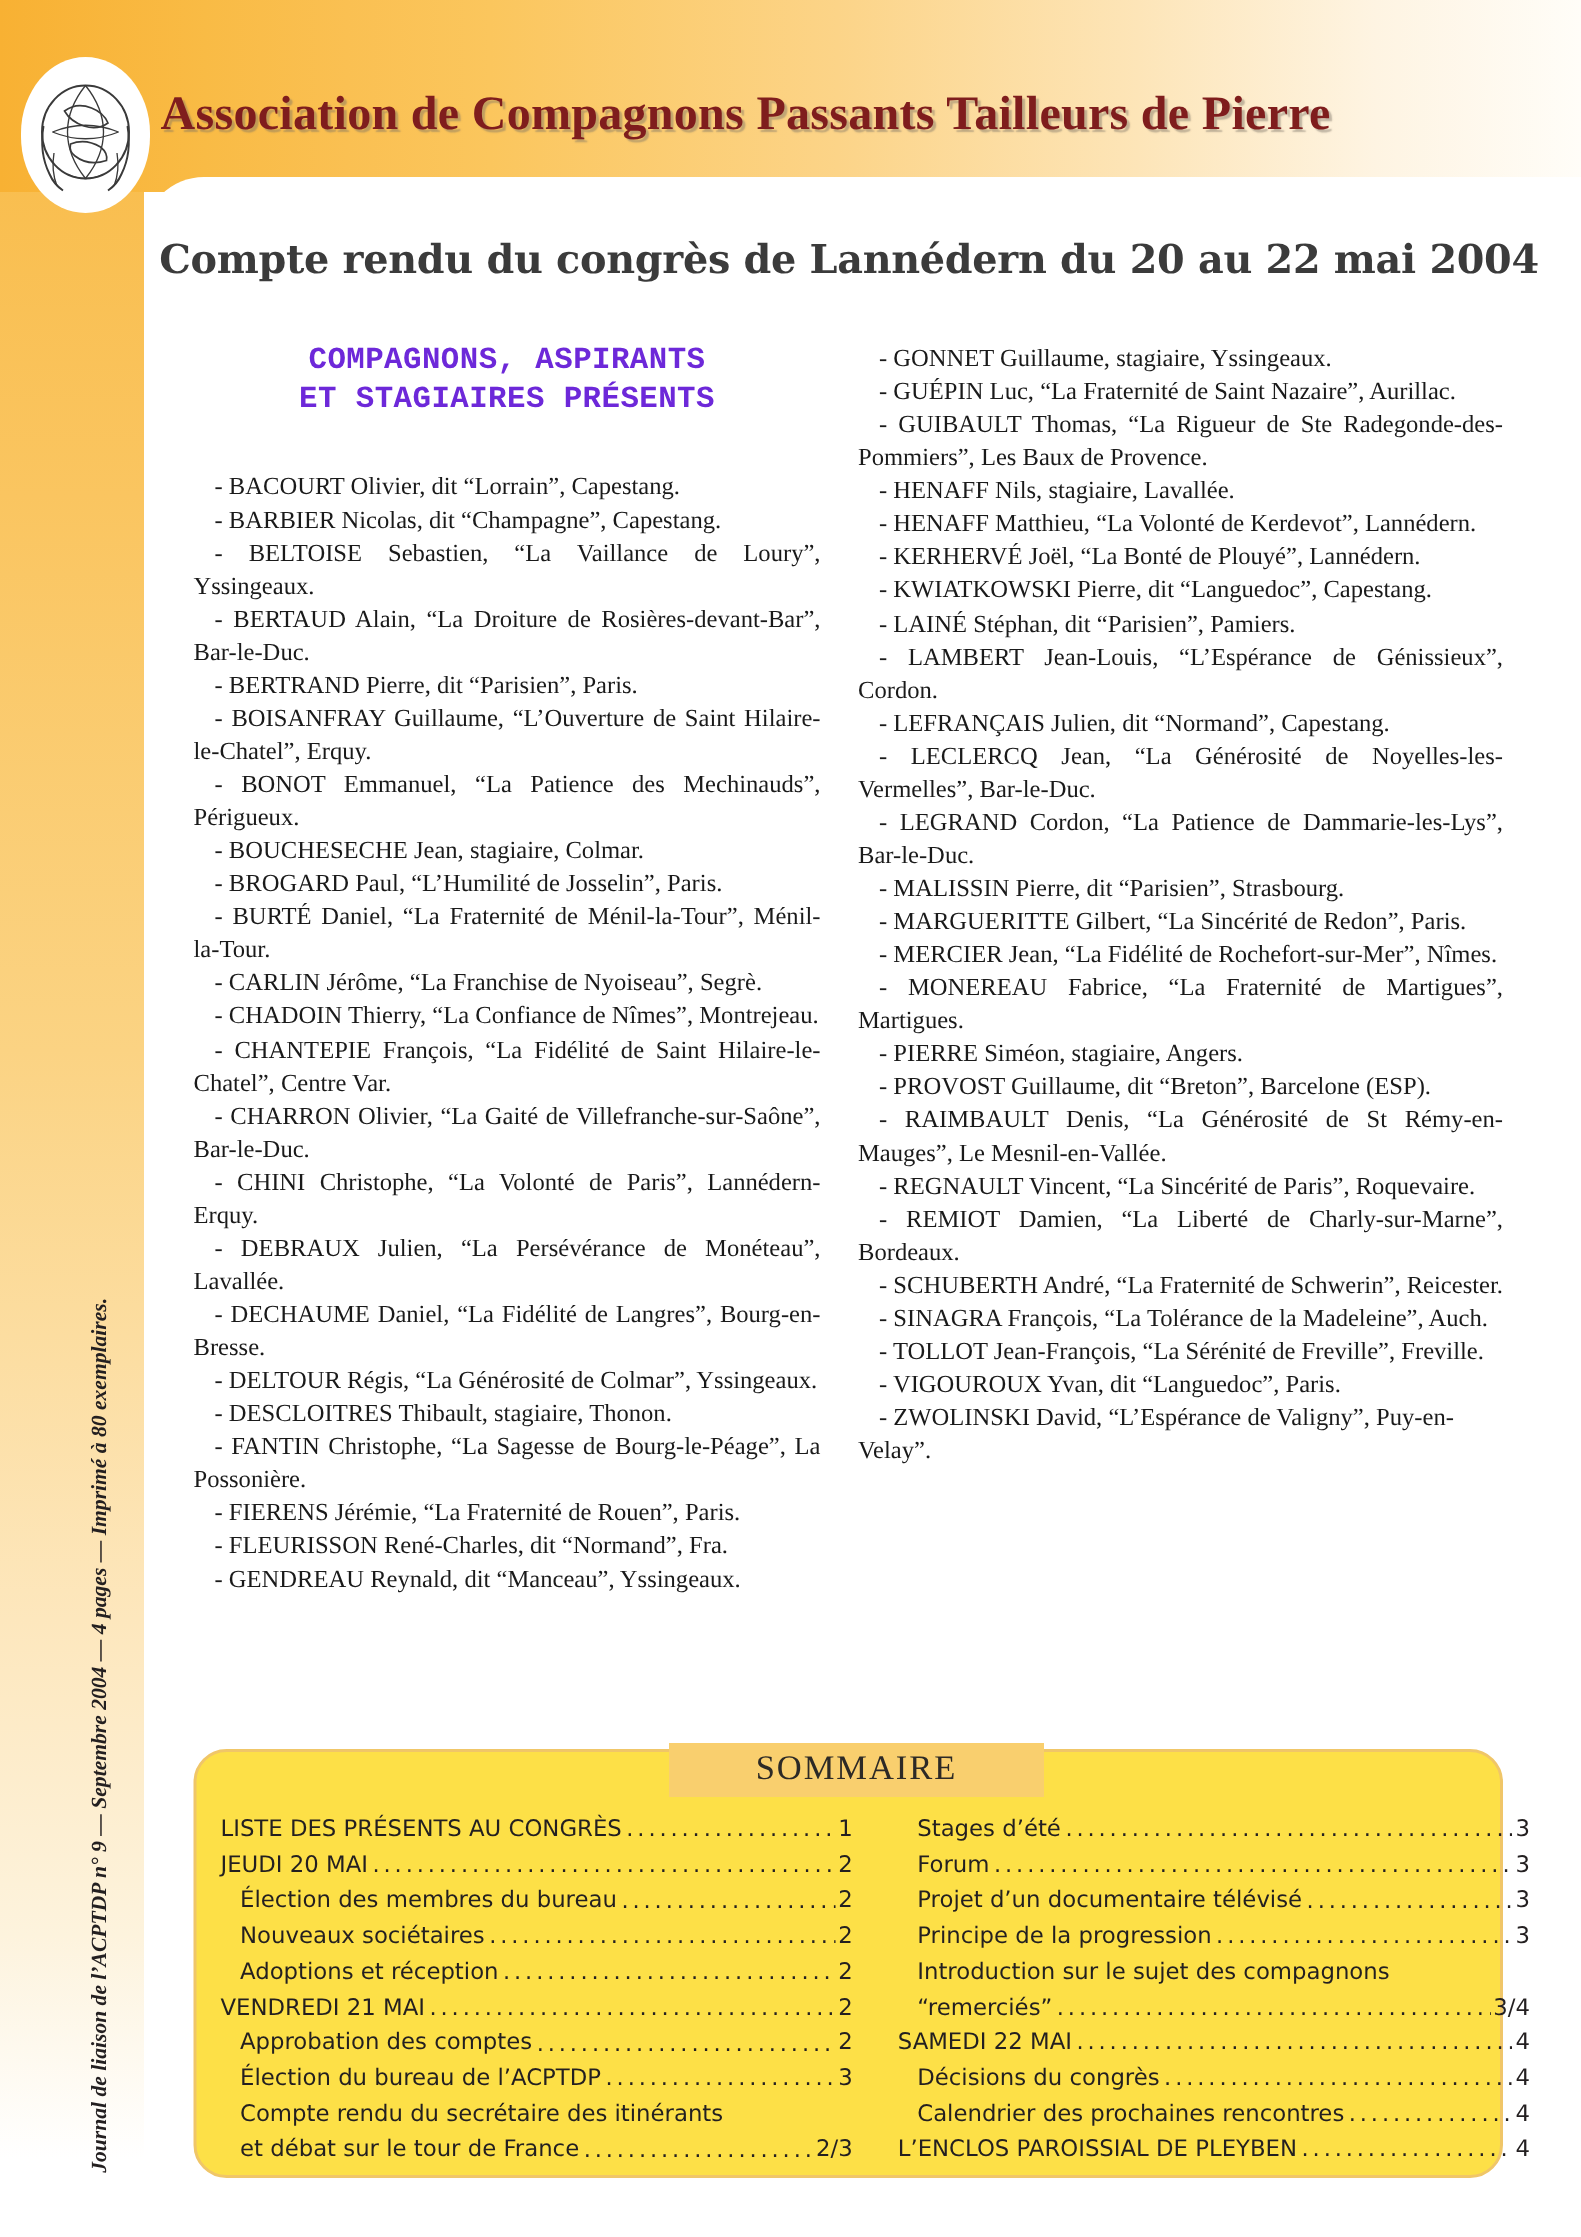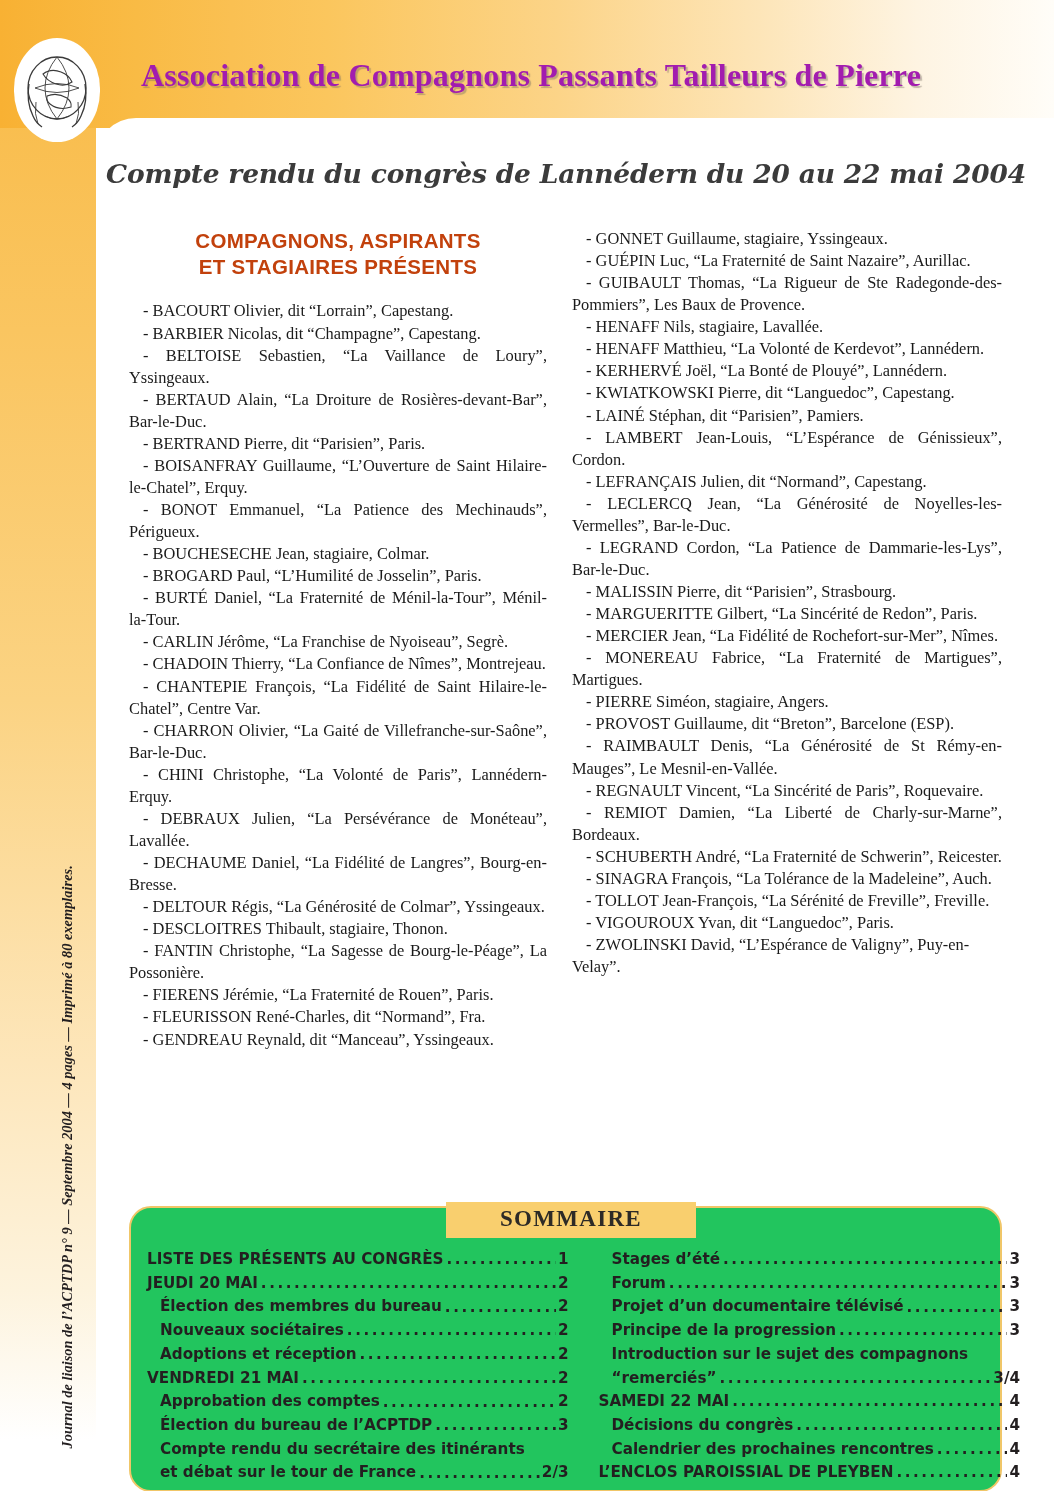--- a/index.html
+++ b/index.html
@@ -68,38 +68,37 @@
     border-radius: 44px / 52px;
     display: flex;
     align-items: center;
     justify-content: center;
   }
   #logo-badge svg { display: block; }
 
   
   #masthead-title {
     position: absolute;
-    left: 141px; top: 57px;
+    left: 107px; top: 57px;
     font-family: "Liberation Serif", serif;
     font-weight: bold;
     font-size: 32px;
     letter-spacing: 0.2px;
-    color: #a21caf;
+    color: #7f1d1d;
     text-shadow: 2px 2px 1px rgba(120,110,100,0.45);
     white-space: nowrap;
   }
 
   
   #article-title {
     position: absolute;
     left: 96px; top: 158px;
     width: 940px;
     text-align: center;
     font-family: "DejaVu Serif", serif;
-    font-style: italic;
     font-weight: bold;
     font-size: 26.5px;
     color: #3b3b3b;
     white-space: nowrap;
     letter-spacing: -0.2px;
   }
 
   
   #colophon {
     position: absolute;
@@ -123,54 +122,53 @@
     left: 129px; top: 228px;
     width: 418px;
   }
   #names-right {
     position: absolute;
     left: 572px; top: 228px;
     width: 430px;
   }
 
   #section-heading {
-    font-family: Liberation Sans, sans-serif;
+    font-family: Liberation Mono, monospace;
     font-weight: bold;
     font-size: 20.5px;
     line-height: 1.28;
-    color: #c2410c;
+    color: #6d28d9;
     text-align: center;
     letter-spacing: 0.3px;
-    margin-bottom: 20px;
+    margin-bottom: 33px;
   }
   #section-heading .ln { display: block; }
 
   .entry {
     font-family: "Liberation Serif", serif;
     font-size: 16.4px;
     line-height: 1.345;
     color: #1a1a1a;
     text-align: justify;
     text-indent: 14px;
     margin: 0;
     -webkit-hyphens: none;
     hyphens: none;
   }
   .entry:last-child { text-align: left; }
 
   
   #sommaire-box {
     position: absolute;
-    left: 129px; top: 1206px;
+    left: 129px; top: 1166px;
     width: 873px;
     height: 286px;
-    background: #22c55e;
+    background: #fde047;
     border: 2px solid #f0c668;
     border-radius: 22px;
-    font-weight: bold;
   }
 
   #sommaire-title {
     position: absolute;
     left: 315px; top: -6px;
     width: 250px;
     height: 36px;
     background: #f9cf6e;
     font-family: "Liberation Serif", serif;
     font-size: 23px;

